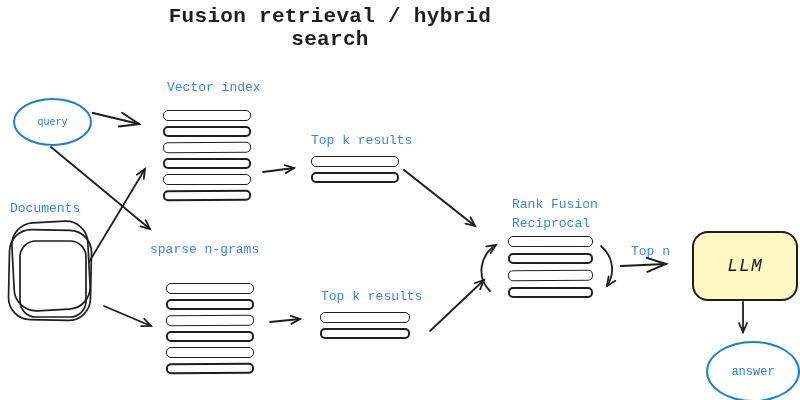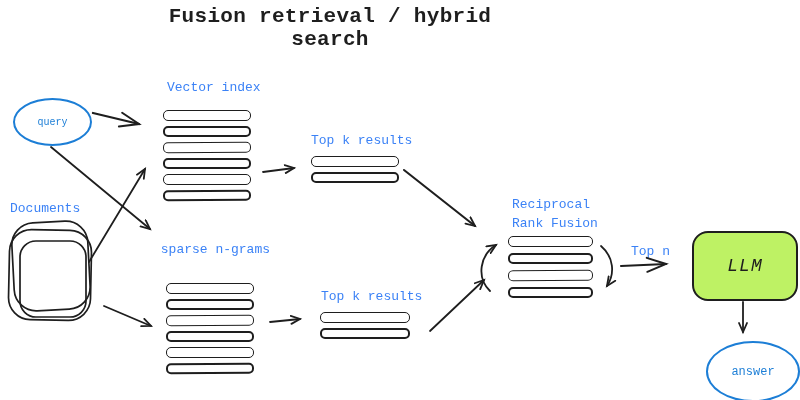--- a/index.html
+++ b/index.html
@@ -5,36 +5,36 @@
   html,body{margin:0;padding:0;background:#fff;}
   #canvas{
     position:relative;width:800px;height:400px;background:#ffffff;overflow:hidden;
     font-family:Liberation Mono, monospace;color:#1e1e1e;
   }
   .title{
     position:absolute;left:150px;top:5px;width:360px;text-align:center;
     font-size:21px;font-weight:600;letter-spacing:.3px;color:#1e1e1e;
   }
   .label{position:absolute;font-size:13px;font-weight:500;color:#3b82f6;white-space:nowrap;}
-  .label.center{text-align:right;white-space:normal;}
+  .label.center{text-align:left;white-space:normal;}
   .ellipse{
     position:absolute;display:flex;align-items:center;justify-content:center;
     border:2px solid #1c7ed6;border-radius:50%;color:#1c7ed6;font-size:10px;font-weight:500;
     background:#fff;
   }
   .stack{position:absolute;display:flex;flex-direction:column;gap:5px;}
   .bar{
     height:11px;background:#fff;border:1.6px solid #1e1e1e;border-radius:5px;
     box-sizing:border-box;
   }
   .stack .bar:nth-child(2n){border-width:2px;}
   .stack .bar:nth-child(3n){transform:rotate(-.25deg);}
   .llm-box{
     position:absolute;left:692px;top:231px;width:102px;height:66px;
-    border:2px solid #1e1e1e;border-radius:16px;background:#bef264;
+    border:2px solid #1e1e1e;border-radius:16px;background:#fef9c3;
     display:flex;align-items:center;justify-content:center;
     font-size:18px;font-style:italic;font-weight:500;letter-spacing:1px;
   }
   #arrows{position:absolute;left:0;top:0;width:800px;height:400px;pointer-events:none;}
 </style>
 </head>
 <body>
 
 <div id="canvas">
 
@@ -81,22 +81,22 @@
       <div class="bar"></div>
     </div>
 
   <div class="label" style="left:321px;top:289px;">Top k results</div>
   <div class="stack" style="left:320px;top:312px;width:90px;">
       <div class="bar"></div>
       <div class="bar"></div>
     </div>
 
   <div class="label" style="left:512px;top:195px;line-height:19px;white-space:normal;">
+    <div>Rank Fusion</div>
     <div>Reciprocal</div>
-    <div>Rank Fusion</div>
   </div>
   <div class="stack" style="left:508px;top:236px;width:85px;gap:6px;">
       <div class="bar"></div>
       <div class="bar"></div>
       <div class="bar"></div>
       <div class="bar"></div>
     </div>
 
   <div class="label" style="left:631px;top:244px;">Top n</div>
 

